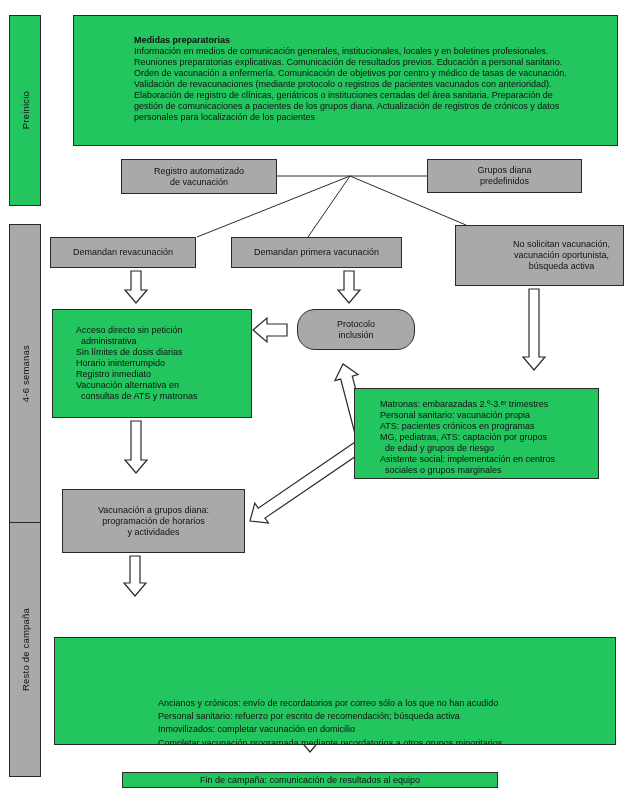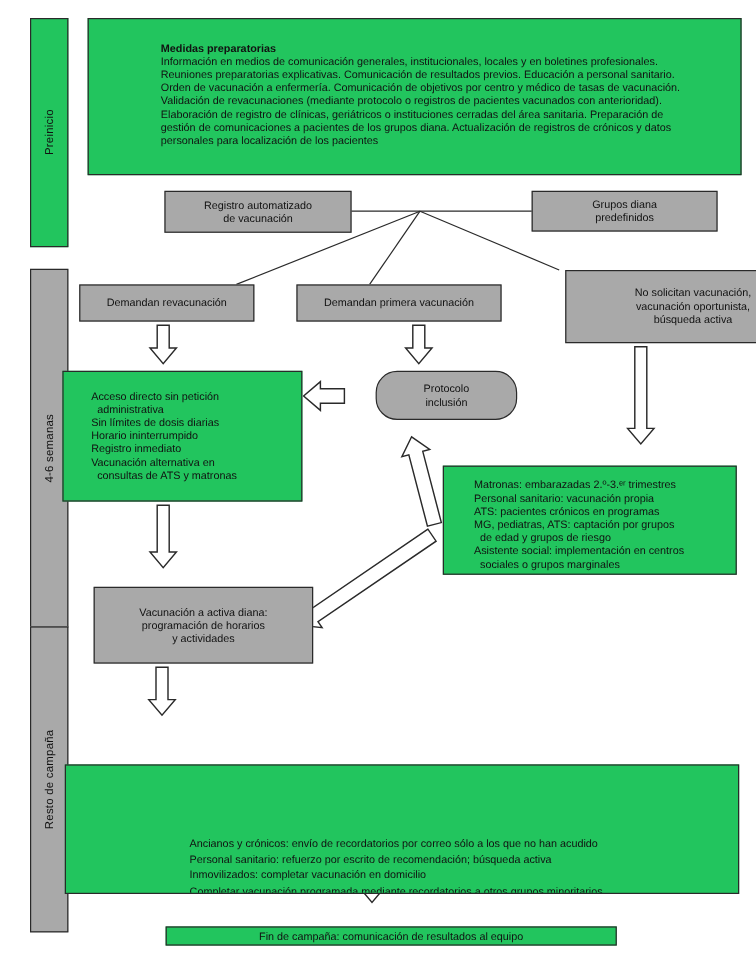--- a/index.html
+++ b/index.html
@@ -2,21 +2,21 @@
 <html><head>
 <meta charset="utf-8">
 <style>
   html,body{margin:0;padding:0;background:#ffffff;}
   .canvas{position:relative;width:630px;height:803px;background:#ffffff;overflow:hidden;
           font-family:"Liberation Sans", sans-serif;color:#111;}
   .layer{position:absolute;left:0;top:0;width:630px;height:803px;}
   .box{position:absolute;box-sizing:border-box;border:1px solid #2a2a2a;background:#22c55e;
        font-size:9px;line-height:11px;color:#111;overflow:hidden;}
   .medium{background:#a9a9a9;}
-  .center{display:flex;align-items:center;justify-content:center;text-align:center;margin-left:16px;}
+  .center{display:flex;align-items:center;justify-content:center;text-align:center;}
   .pre{white-space:pre;}
   .preline{white-space:pre-line;}
   .btitle{font-weight:bold;white-space:pre;}
   .lh13{line-height:13.2px;margin-top:34px;}
   .vbox span{writing-mode:vertical-rl;transform:rotate(180deg);font-size:9.5px;letter-spacing:0.2px;}
 </style>
 </head>
 <body>
 
 <div class="canvas">
@@ -91,32 +91,32 @@
 Registro inmediato
 Vacunación alternativa en
   consultas de ATS y matronas</div>
   </div>
 
   <div class="box medium center" style="left:297px;top:309px;width:118px;height:41px;border-radius:18px;">
     <span class="preline">Protocolo
 inclusión</span>
   </div>
 
-  <div class="box" style="left:369px;top:388px;width:245px;height:91px;padding:10px 20px 0 25px;">
+  <div class="box" style="left:354px;top:388px;width:245px;height:91px;padding:10px 20px 0 25px;">
     <div class="pre">Matronas: embarazadas 2.º-3.ᵉʳ trimestres
 Personal sanitario: vacunación propia
 ATS: pacientes crónicos en programas
 MG, pediatras, ATS: captación por grupos
   de edad y grupos de riesgo
 Asistente social: implementación en centros
   sociales o grupos marginales</div>
   </div>
 
   <div class="box medium center" style="left:62px;top:489px;width:183px;height:64px;">
-    <span class="preline">Vacunación a activa diana:
+    <span class="preline">Vacunación a grupos diana:
 programación de horarios
 y actividades</span>
   </div>
 
   <div class="box lh13" style="left:54px;top:603px;width:562px;height:108px;padding:25px 8px 0 103px;">
     <div class="pre lh13">Ancianos y crónicos: envío de recordatorios por correo sólo a los que no han acudido
 Personal sanitario: refuerzo por escrito de recomendación; búsqueda activa
 Inmovilizados: completar vacunación en domicilio
 Completar vacunación programada mediante recordatorios a otros grupos minoritarios
 Completar vacunación sistemática en centros sociosanitarios y otras instituciones (asilos,

